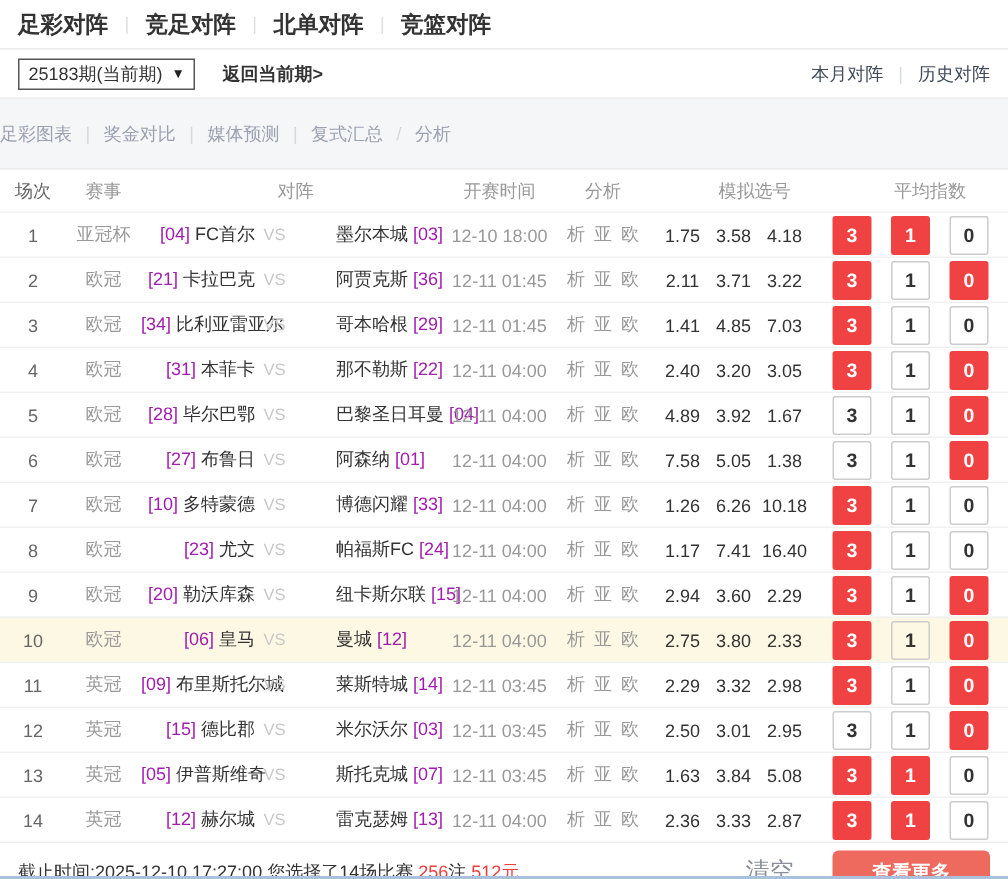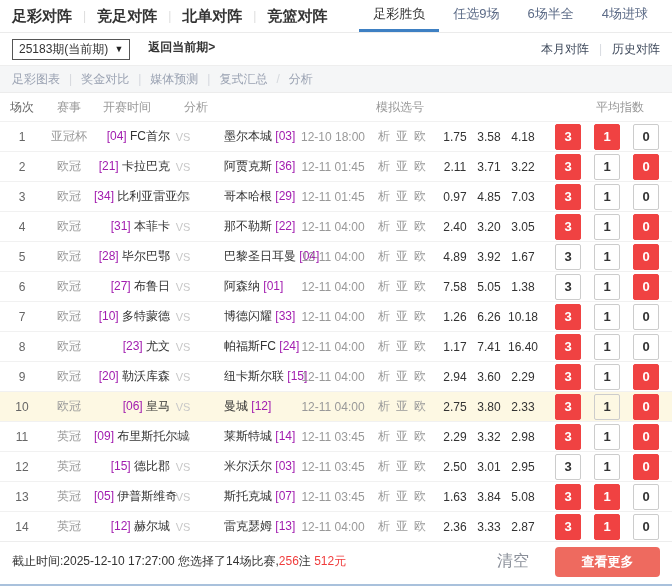--- a/index.html
+++ b/index.html
@@ -13,32 +13,32 @@
   .main-tabs { display:flex; align-items:center; height:32px; }
   .main-tabs .item { font-size:15px; font-weight:bold; color:#333; cursor:pointer; }
   .sep { color:#ddd; margin:0 11px; font-weight:normal; font-size:12px; }
   .play-tabs { display:flex; height:33px; }
   .play-tabs .ptab { font-size:13px; color:#5c6b87; padding:0 14px; line-height:29px; height:33px;
     border-bottom:3px solid transparent; cursor:pointer; }
   .play-tabs .ptab.active { color:#333; border-bottom-color:#3e80c3; }
 
   
   .toolbar { height:32px; display:flex; justify-content:space-between; align-items:center; padding:0 12px; }
-  .toolbar-left { display:flex; align-items:flex-start; }
+  .toolbar-left { display:flex; align-items:center; }
   .period-select { display:inline-flex; align-items:center; border:1px solid #555; background:#fff;
     height:21px; padding:0 6px; cursor:pointer; }
   .period-select .arrow { font-size:9px; margin-left:6px; color:#222; }
   .back-link { font-weight:bold; color:#333; margin-left:18px; cursor:pointer; }
   .toolbar-right { display:flex; align-items:center; color:#3f4a5c; }
   .toolbar-right .lnk { cursor:pointer; }
   .toolbar-right .sep { margin:0 10px; color:#d8dbe0; }
 
   
-  .subtabs { height:28px; background:#f5f6f7; border-top:1px solid #eee; border-bottom:1px solid #ececec;
-    display:flex; align-items:center; padding:0 12px; color:#9aa2b2; }
+  .subtabs { height:48px; background:#f5f6f7; border-top:1px solid #eee; border-bottom:1px solid #ececec;
+    display:flex; align-items:center; padding:0 0; color:#9aa2b2; }
   .subtabs .stab { cursor:pointer; }
   .subtabs .sep { margin:0 9px; color:#d5d8dd; }
 
   
   .thead { display:flex; height:28px; align-items:center; color:#999; }
   .tr { display:flex; height:30px; align-items:center; border-top:1px solid #f1f1f1; }
   .tr.hl { background:#fdf8e3; }
   .td,.th { white-space:nowrap; }
   .c-no { width:44px; text-align:center; color:#666; }
   .c-league { width:50px; text-align:center; color:#999; }
@@ -74,26 +74,20 @@
 <div class="topnav">
   <div class="main-tabs">
     <span class="item">足彩对阵</span>
       <span class="sep">|</span>
     <span class="item">竞足对阵</span>
       <span class="sep">|</span>
     <span class="item">北单对阵</span>
       <span class="sep">|</span>
     <span class="item">竞篮对阵</span>
   </div>
-  <div class="play-tabs">
-    <span class="ptab active">足彩胜负</span>
-    <span class="ptab">任选9场</span>
-    <span class="ptab">6场半全</span>
-    <span class="ptab">4场进球</span>
-  </div>
 </div>
 
 <div class="toolbar">
   <div class="toolbar-left">
     <span class="period-select">
       <span>25183期(当前期)</span>
       <span class="arrow">▼</span>
     </span>
     <span class="back-link">返回当前期&gt;</span>
   </div>
@@ -112,20 +106,21 @@
   <span class="stab">媒体预测</span>
     <span class="sep">|</span>
   <span class="stab">复式汇总</span>
     <span class="sep">/</span>
   <span class="stab">分析</span>
 </div>
 
 <div class="thead">
   <span class="th c-no">场次</span>
   <span class="th c-league">赛事</span>
+  <span class="th c-match" style="justify-content:center">对阵</span>
   <span class="th c-time">开赛时间</span>
   <span class="th c-analysis">分析</span>
   <span class="th c-picks">模拟选号</span>
   <span class="th c-odds" style="justify-content:center">平均指数</span>
 </div>
 
 <div id="tbody">
   <div class="tr">
     <span class="td c-no">1</span>
     <span class="td c-league">亚冠杯</span>
@@ -174,21 +169,21 @@
     <span class="td c-no">3</span>
     <span class="td c-league">欧冠</span>
     <span class="td c-match">
       <span class="home"><span class="rank">[34]</span> <span class="team">比利亚雷亚尔</span></span>
       <span class="vs">VS</span>
       <span class="away"><span class="team">哥本哈根</span> <span class="rank">[29]</span></span>
     </span>
     <span class="td c-time">12-11 01:45</span>
     <span class="td c-analysis"><span class="an">析</span><span class="an">亚</span><span class="an">欧</span></span>
     <span class="td c-odds">
-        <span class="odd">0.97</span>
+        <span class="odd">1.41</span>
         <span class="odd">4.85</span>
         <span class="odd">7.03</span>
       </span>
     <span class="td c-picks">
         <button class="pick sel">3</button>
         <button class="pick">1</button>
         <button class="pick">0</button>
       </span>
   </div>
 

